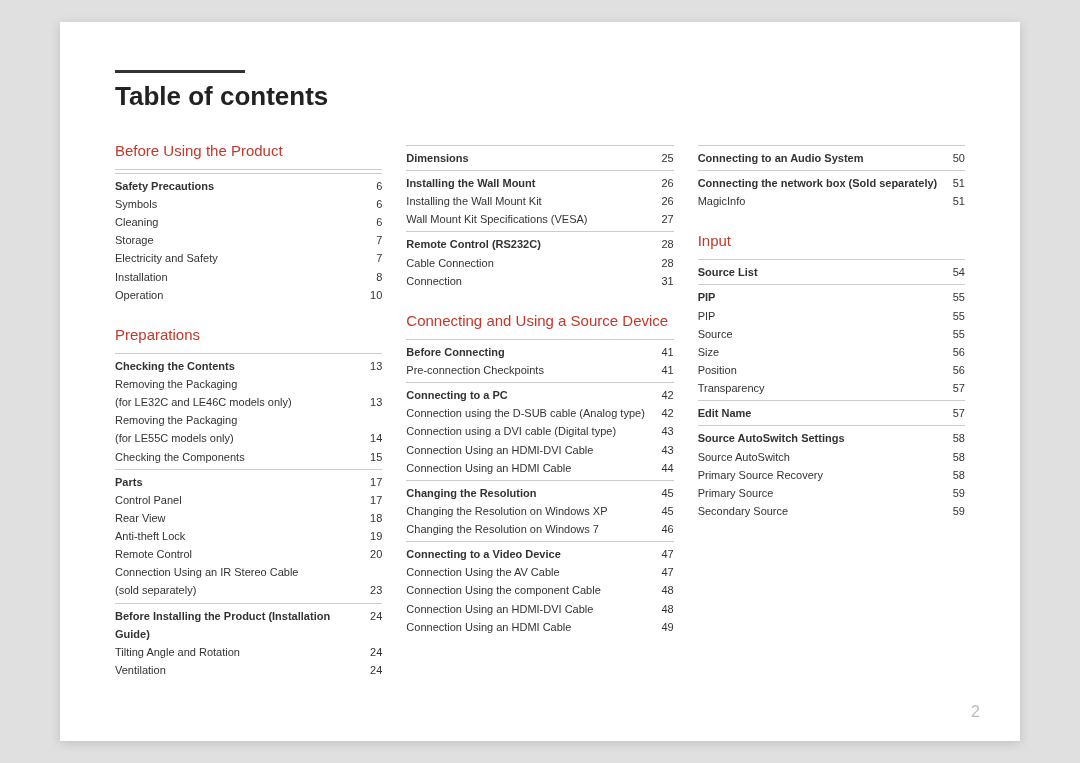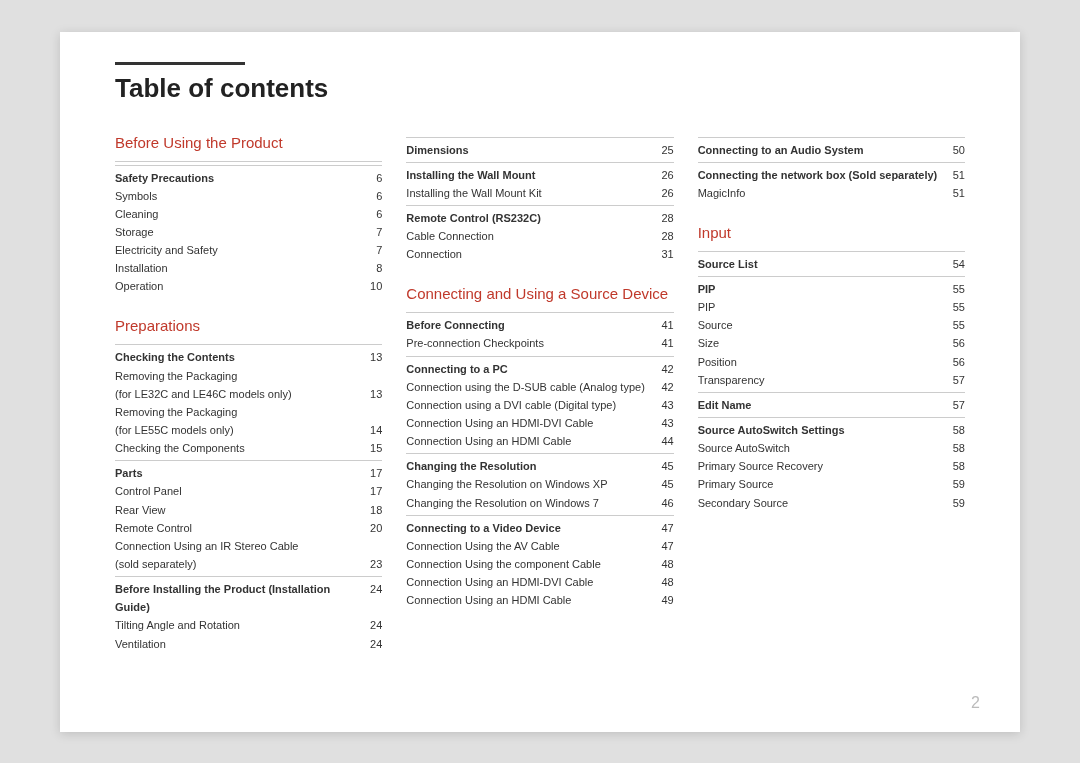--- a/index.html
+++ b/index.html
@@ -8,21 +8,21 @@
       display: flex;
       justify-content: center;
       align-items: center;
       min-height: 100vh;
       font-family: Arial, sans-serif;
     }
     .page {
       background: #fff;
       width: 960px;
       min-height: 700px;
-      padding: 30px 55px 40px 55px;
+      padding: 48px 55px 40px 55px;
       position: relative;
       box-shadow: 0 2px 10px rgba(0,0,0,0.15);
     }
     .title-bar {
       width: 130px;
       height: 3px;
       background: #333;
       margin-bottom: 8px;
     }
     .page-title {
@@ -158,20 +158,24 @@
           </div>
           <div class="toc-entry">
             <span class="label">Control Panel</span>
             <span class="page-num">17</span>
           </div>
           <div class="toc-entry">
             <span class="label">Rear View</span>
             <span class="page-num">18</span>
           </div>
           <div class="toc-entry">
+            <span class="label">Anti-theft Lock</span>
+            <span class="page-num">19</span>
+          </div>
+          <div class="toc-entry">
             <span class="label">Remote Control</span>
             <span class="page-num">20</span>
           </div>
           <div class="toc-entry">
             <span class="label">Connection Using an IR Stereo Cable</span>
           </div>
           <div class="toc-entry">
             <span class="label">(sold separately)</span>
             <span class="page-num">23</span>
           </div>
@@ -200,20 +204,24 @@
           </div>
           <hr class="divider">
           <div class="toc-entry bold">
             <span class="label">Installing the Wall Mount</span>
             <span class="page-num">26</span>
           </div>
           <div class="toc-entry">
             <span class="label">Installing the Wall Mount Kit</span>
             <span class="page-num">26</span>
           </div>
+          <div class="toc-entry">
+            <span class="label">Wall Mount Kit Specifications (VESA)</span>
+            <span class="page-num">27</span>
+          </div>
           <hr class="divider">
           <div class="toc-entry bold">
             <span class="label">Remote Control (RS232C)</span>
             <span class="page-num">28</span>
           </div>
           <div class="toc-entry">
             <span class="label">Cable Connection</span>
             <span class="page-num">28</span>
           </div>
           <div class="toc-entry">

